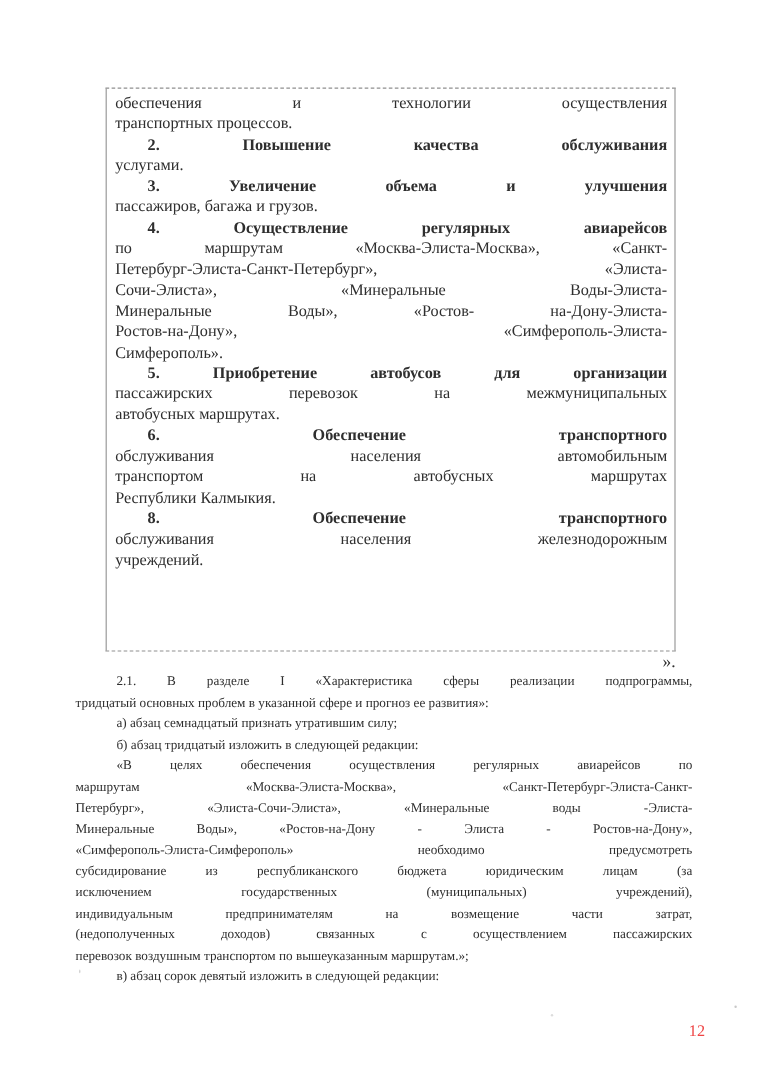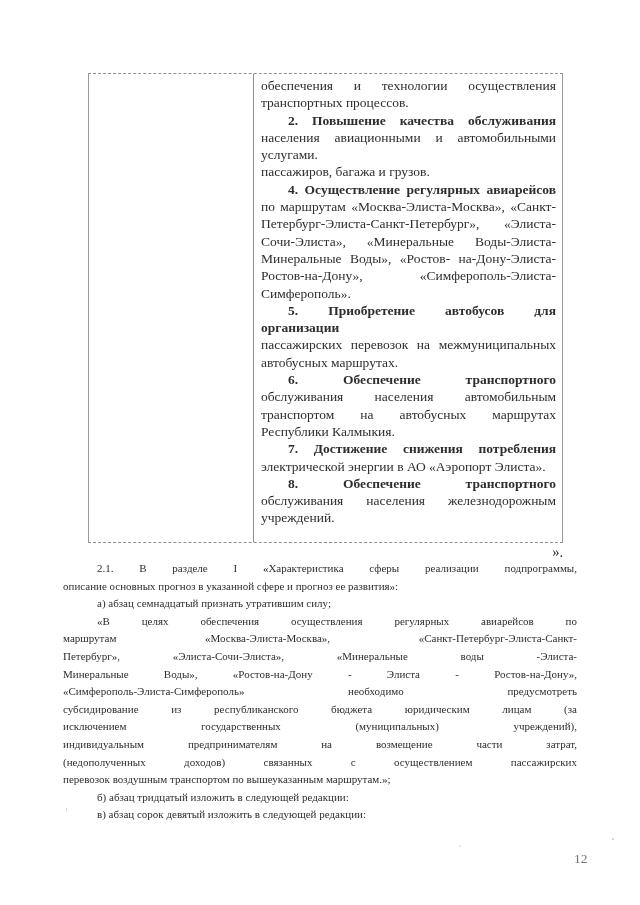--- a/index.html
+++ b/index.html
@@ -15,20 +15,21 @@
   
   .goals-table {
     position:absolute; left:88px; top:73px;
     width:475px; height:470px;
     box-sizing:border-box;
     display:flex;
     border-top:1px dashed #8f8f8f;
     border-bottom:1px dashed #8f8f8f;
     border-left:1px solid #9a9a9a;
     border-right:1px solid #9a9a9a;
+    flex-direction:column;
   }
   .cell { box-sizing:border-box; }
   .cell-left {
     width:165px;
     border-right:1px solid #8f8f8f;
   }
   .cell-right {
     flex:1;
     padding:3px 6px 0 7px;
     font-size:13.5px;
@@ -56,21 +57,21 @@
     position:absolute; left:63px; top:560px;
     width:514px;
     font-size:11px;
     line-height:17.6px;
   }
   .body-text .ln.ind { text-indent:34px; }
   
   .page-number {
     position:absolute; left:574px; top:851px;
     font-size:13.5px;
-    color:#737373;
+    color:#ef4444;
   }
   
   .speck {
     position:absolute; width:2px; height:2px;
     background:#9a9a9a; border-radius:50%;
     opacity:.55;
   }
   .speck.s1 { left:612px; top:838px; }
   .speck.s2 { left:66px;  top:808px; width:1px; height:3px; }
   .speck.s3 { left:459px; top:845px; opacity:.35; }
@@ -82,24 +83,24 @@
 
   <div class="goals-table">
     <div class="cell cell-left"></div>
     <div class="cell cell-right">
         <div class="para">
           <div class="ln">обеспечения и технологии осуществления</div>
           <div class="ln last">транспортных процессов.</div>
         </div>
         <div class="para">
           <div class="ln ind">2. Повышение качества обслуживания</div>
-          <div class="ln">населения авиационными и автомобильными</div>
           <div class="ln last">услугами.</div>
         </div>
         <div class="para">
+          <div class="ln ind">3. Увеличение объема и улучшения</div>
           <div class="ln last">пассажиров, багажа и грузов.</div>
         </div>
         <div class="para">
           <div class="ln ind">4. Осуществление регулярных авиарейсов</div>
           <div class="ln">по маршрутам «Москва-Элиста-Москва», «Санкт-</div>
           <div class="ln">Петербург-Элиста-Санкт-Петербург», «Элиста-</div>
           <div class="ln">Сочи-Элиста», «Минеральные Воды-Элиста-</div>
           <div class="ln">Минеральные Воды», «Ростов- на-Дону-Элиста-</div>
           <div class="ln">Ростов-на-Дону», «Симферополь-Элиста-</div>
           <div class="ln last">Симферополь».</div>
@@ -109,55 +110,51 @@
           <div class="ln">пассажирских перевозок на межмуниципальных</div>
           <div class="ln last">автобусных маршрутах.</div>
         </div>
         <div class="para">
           <div class="ln ind">6. Обеспечение транспортного</div>
           <div class="ln">обслуживания населения автомобильным</div>
           <div class="ln">транспортом на автобусных маршрутах</div>
           <div class="ln last">Республики Калмыкия.</div>
         </div>
         <div class="para">
-          <div class="ln ind">7. Достижение снижения потребления</div>
-          <div class="ln last">электрической энергии в АО «Аэропорт Элиста».</div>
-        </div>
-        <div class="para">
           <div class="ln ind">8. Обеспечение транспортного</div>
           <div class="ln">обслуживания населения железнодорожным</div>
           <div class="ln last">учреждений.</div>
         </div>
       </div>
   </div>
 
   <div class="closing-quote">».</div>
 
   <div class="body-text">
       <div class="para">
         <div class="ln ind">2.1. В разделе I «Характеристика сферы реализации подпрограммы,</div>
-        <div class="ln last">описание основных прогноз в указанной сфере и прогноз ее развития»:</div>
+        <div class="ln last">тридцатый основных проблем в указанной сфере и прогноз ее развития»:</div>
       </div>
       <div class="para">
         <div class="ln ind last">а) абзац семнадцатый признать утратившим силу;</div>
+      </div>
+      <div class="para">
+        <div class="ln ind last">б) абзац тридцатый изложить в следующей редакции:</div>
       </div>
       <div class="para">
         <div class="ln ind">«В целях обеспечения осуществления регулярных авиарейсов по</div>
         <div class="ln">маршрутам «Москва-Элиста-Москва», «Санкт-Петербург-Элиста-Санкт-</div>
         <div class="ln">Петербург», «Элиста-Сочи-Элиста», «Минеральные воды -Элиста-</div>
         <div class="ln">Минеральные Воды», «Ростов-на-Дону - Элиста - Ростов-на-Дону»,</div>
         <div class="ln">«Симферополь-Элиста-Симферополь» необходимо предусмотреть</div>
         <div class="ln">субсидирование из республиканского бюджета юридическим лицам (за</div>
         <div class="ln">исключением государственных (муниципальных) учреждений),</div>
         <div class="ln">индивидуальным предпринимателям на возмещение части затрат,</div>
         <div class="ln">(недополученных доходов) связанных с осуществлением пассажирских</div>
         <div class="ln last">перевозок воздушным транспортом по вышеуказанным маршрутам.»;</div>
-      </div>
-      <div class="para">
-        <div class="ln ind last">б) абзац тридцатый изложить в следующей редакции:</div>
       </div>
       <div class="para">
         <div class="ln ind last">в) абзац сорок девятый изложить в следующей редакции:</div>
       </div>
     </div>
 
   <div class="page-number">12</div>
 
   <div class="speck s1"></div>
   <div class="speck s2"></div>

